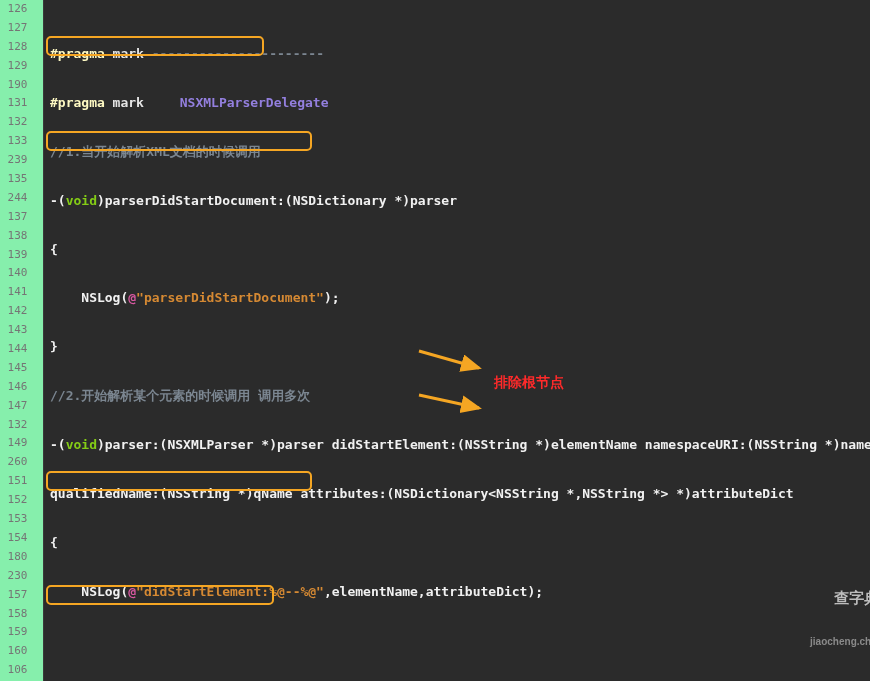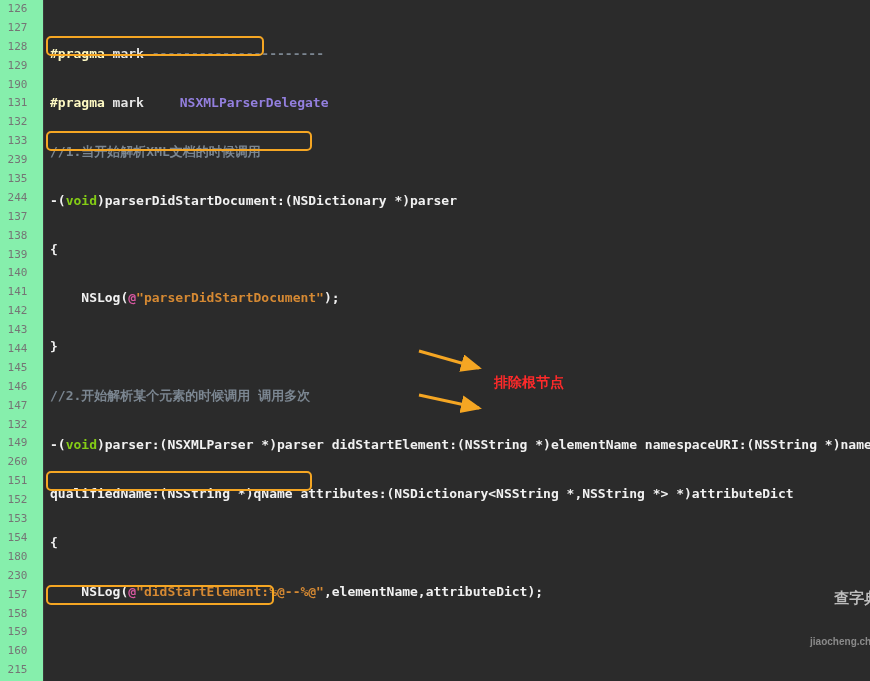--- a/index.html
+++ b/index.html
@@ -114,21 +114,21 @@
       <div class="line">151</div>
       <div class="line">152</div>
       <div class="line">153</div>
       <div class="line">154</div>
       <div class="line">180</div>
       <div class="line">230</div>
       <div class="line">157</div>
       <div class="line">158</div>
       <div class="line">159</div>
       <div class="line">160</div>
-      <div class="line">215</div>
+      <div class="line">106</div>
     </div>
   <div class="codearea">
 
     <div class="line"><span class="c-directive">#pragma</span><span class="c-keyword"> mark </span><span class="c-comment">----------------------</span></div>
     <div class="line"><span class="c-directive">#pragma</span><span class="c-keyword"> mark </span><span class="c-delegate">NSXMLParserDelegate</span></div>
     <div class="line"><span class="c-comment">//1.当开始解析XML文档的时候调用</span></div>
     <div class="line"><span class="c-plain">-(</span><span class="c-type">void</span><span class="c-plain">)parserDidStartDocument:(NSDictionary *)parser</span></div>
     <div class="line"><span class="c-brace">{</span></div>
     <div class="line"><span class="c-plain">    NSLog(</span><span class="c-at">@</span><span class="c-string">"parserDidStartDocument"</span><span class="c-plain">);</span></div>
     <div class="line"><span class="c-brace">}</span></div>

